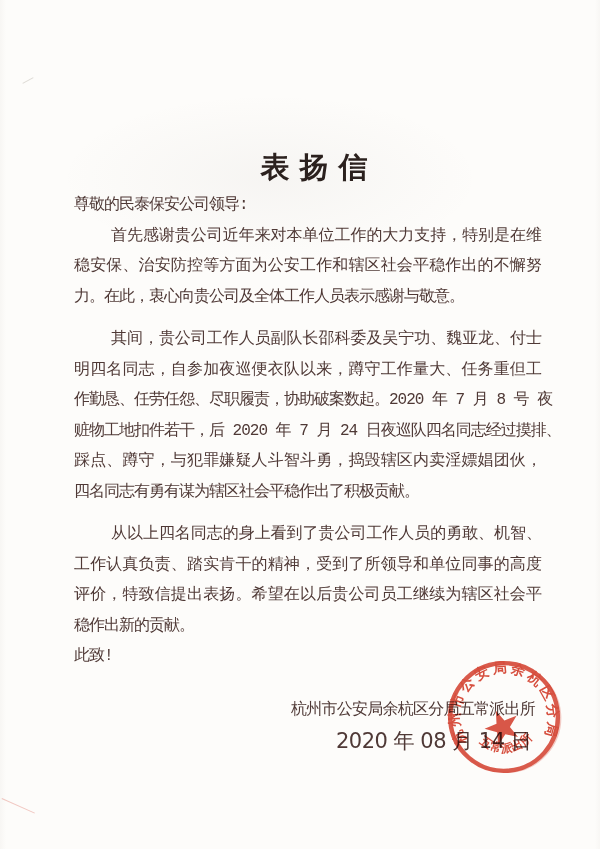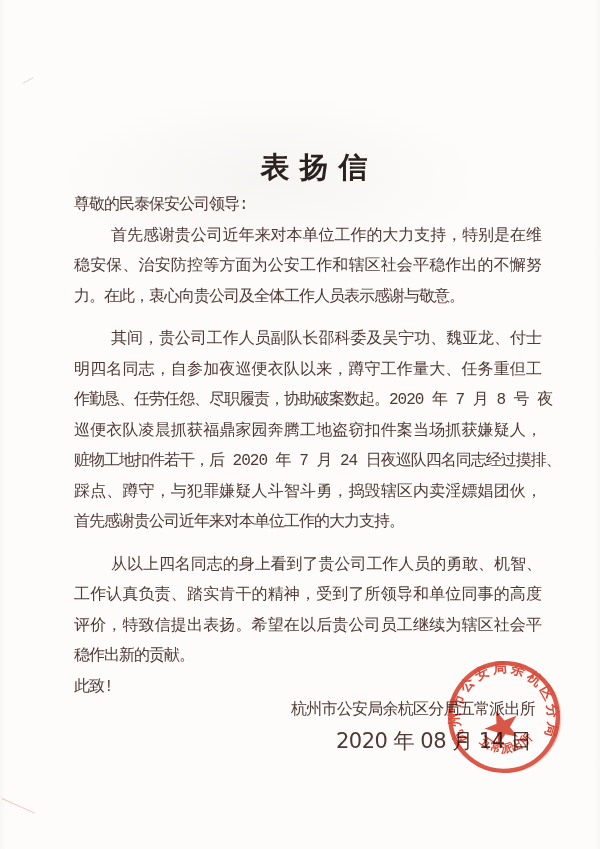--- a/index.html
+++ b/index.html
@@ -117,24 +117,23 @@
   <div class="letter-title">表 扬 信</div>
 
   <div class="letter-body">
     <div class="ln plain">尊敬的民泰保安公司领导:</div>
     <div class="ln indent">首先感谢贵公司近年来对本单位工作的大力支持，特别是在维</div>
     <div class="ln">稳安保、治安防控等方面为公安工作和辖区社会平稳作出的不懈努</div>
     <div class="ln end">力。在此，衷心向贵公司及全体工作人员表示感谢与敬意。</div>
     <div class="ln indent pgap">其间，贵公司工作人员副队长邵科委及吴宁功、魏亚龙、付士</div>
     <div class="ln">明四名同志，自参加夜巡便衣队以来，蹲守工作量大、任务重但工</div>
     <div class="ln">作勤恳、任劳任怨、尽职履责，协助破案数起。2020 年 7 月 8 号  夜</div>
-    <div class="ln">巡便衣队凌晨抓获福鼎家园奔腾工地盗窃扣件案当场抓获嫌疑人，</div>
     <div class="ln">赃物工地扣件若干，后 2020 年 7 月 24 日夜巡队四名同志经过摸排、</div>
     <div class="ln">踩点、蹲守，与犯罪嫌疑人斗智斗勇，捣毁辖区内卖淫嫖娼团伙，</div>
-    <div class="ln end">首先感谢贵公司近年来对本单位工作的大力支持。</div>
+    <div class="ln end">四名同志有勇有谋为辖区社会平稳作出了积极贡献。</div>
     <div class="ln indent pgap">从以上四名同志的身上看到了贵公司工作人员的勇敢、机智、</div>
     <div class="ln">工作认真负责、踏实肯干的精神，受到了所领导和单位同事的高度</div>
     <div class="ln">评价，特致信提出表扬。希望在以后贵公司员工继续为辖区社会平</div>
     <div class="ln end">稳作出新的贡献。</div>
     <div class="ln plain">此致!</div>
   </div>
 
   <div class="signature">杭州市公安局余杭区分局五常派出所</div>
   <div class="sign-date">2020 年 08 月 14 日</div>
 

